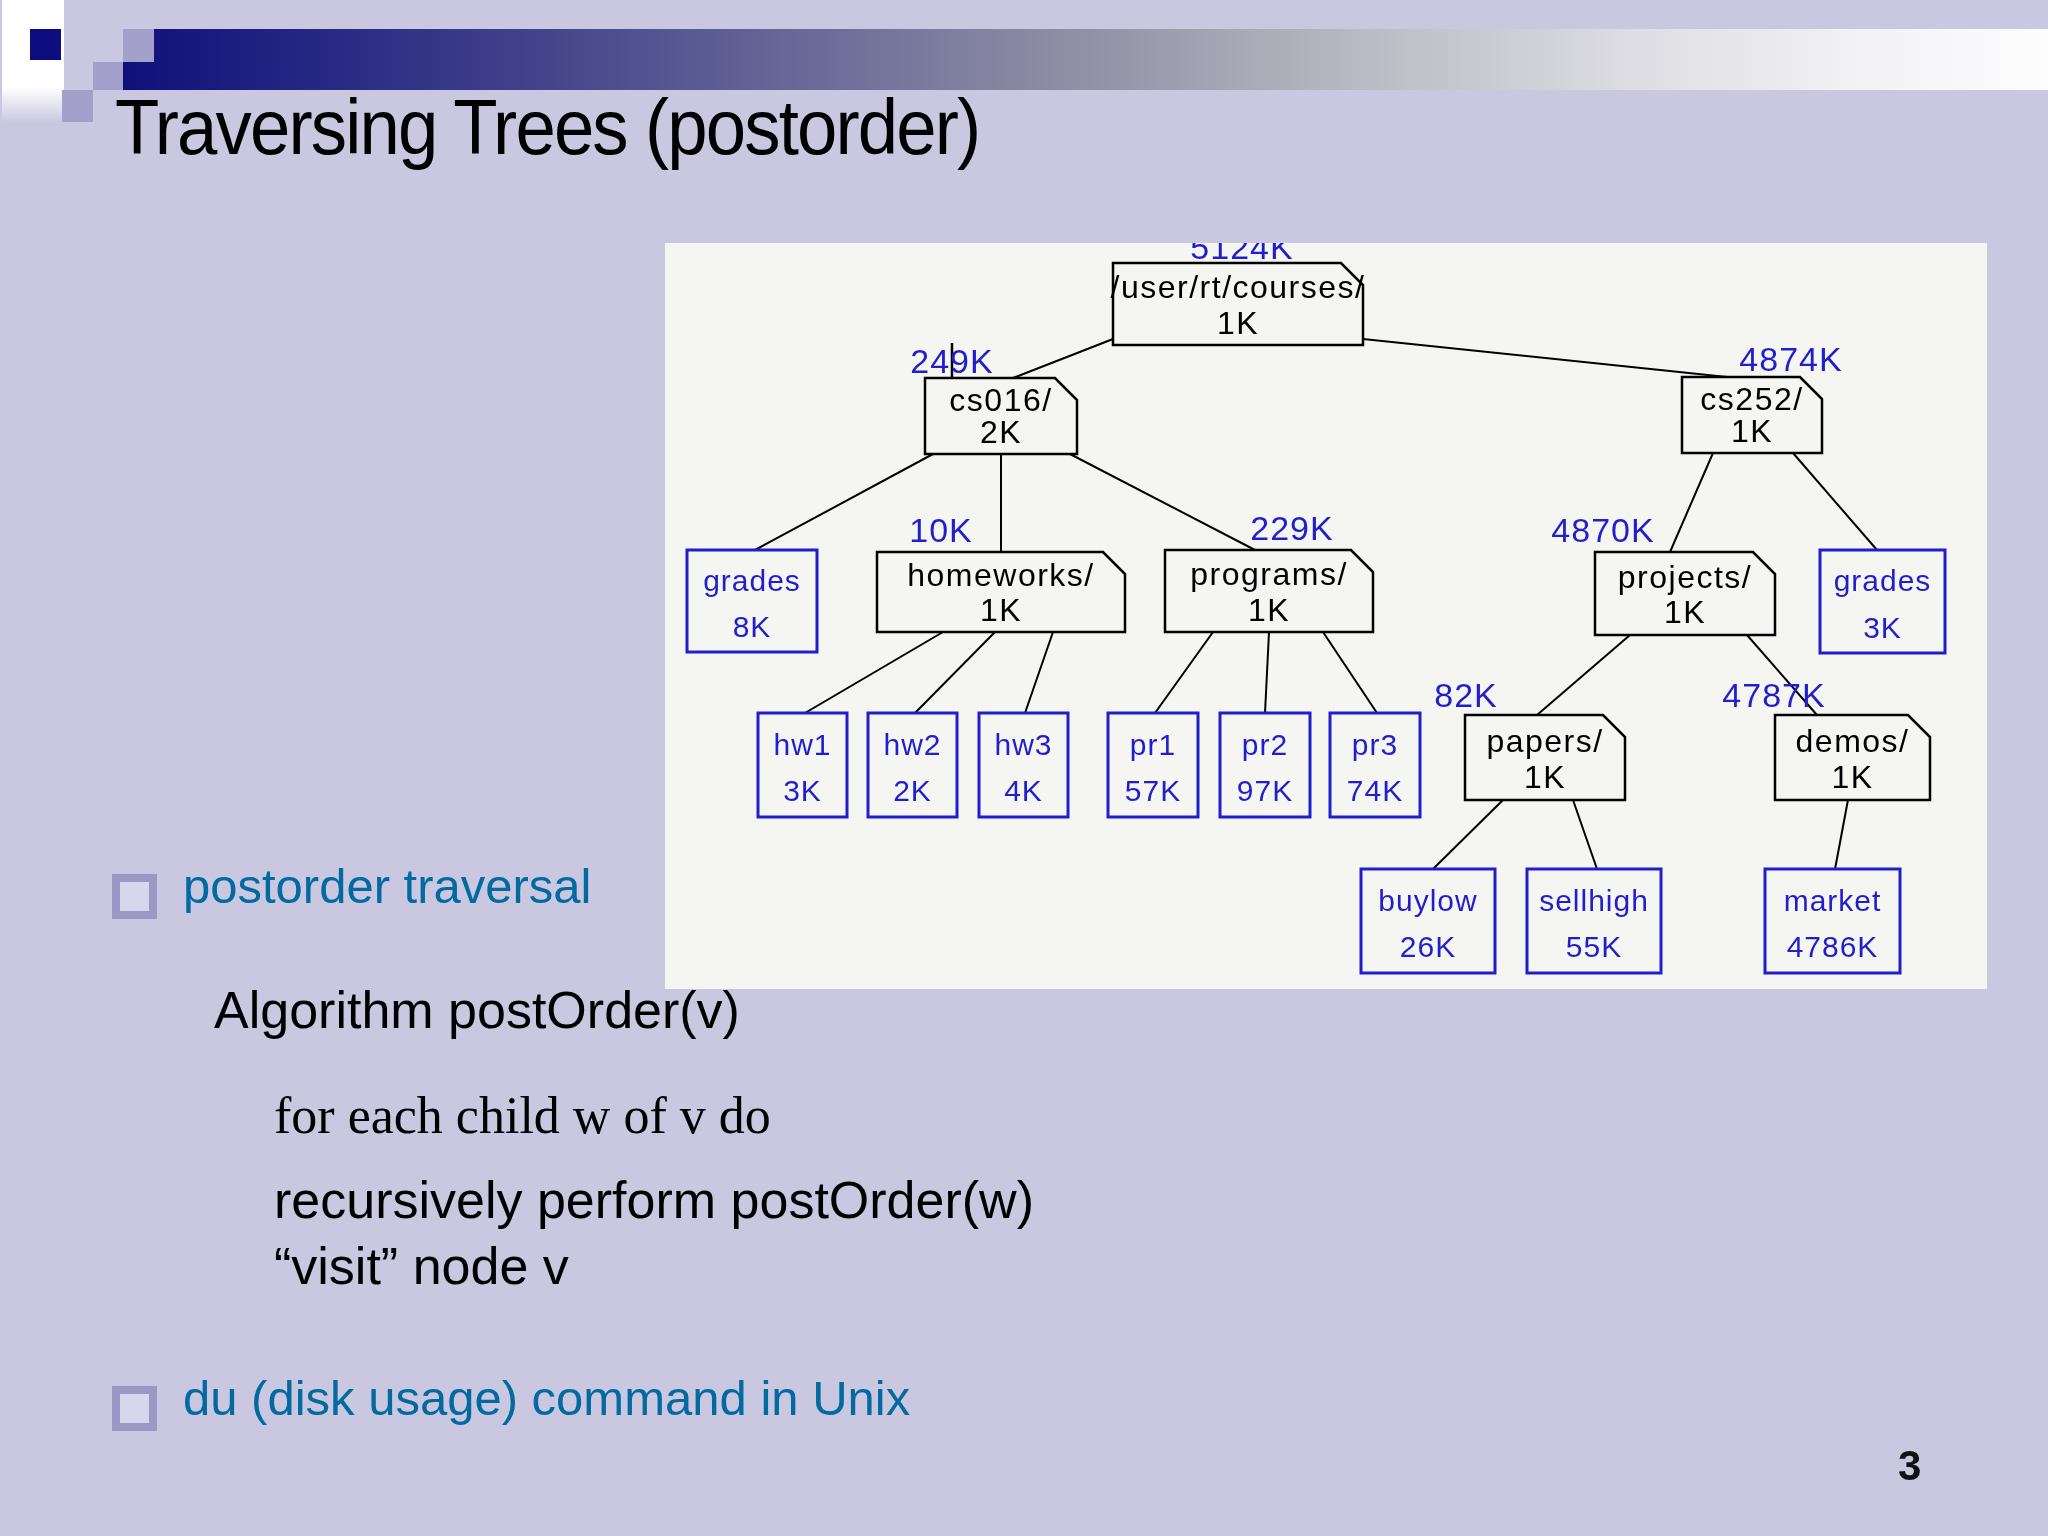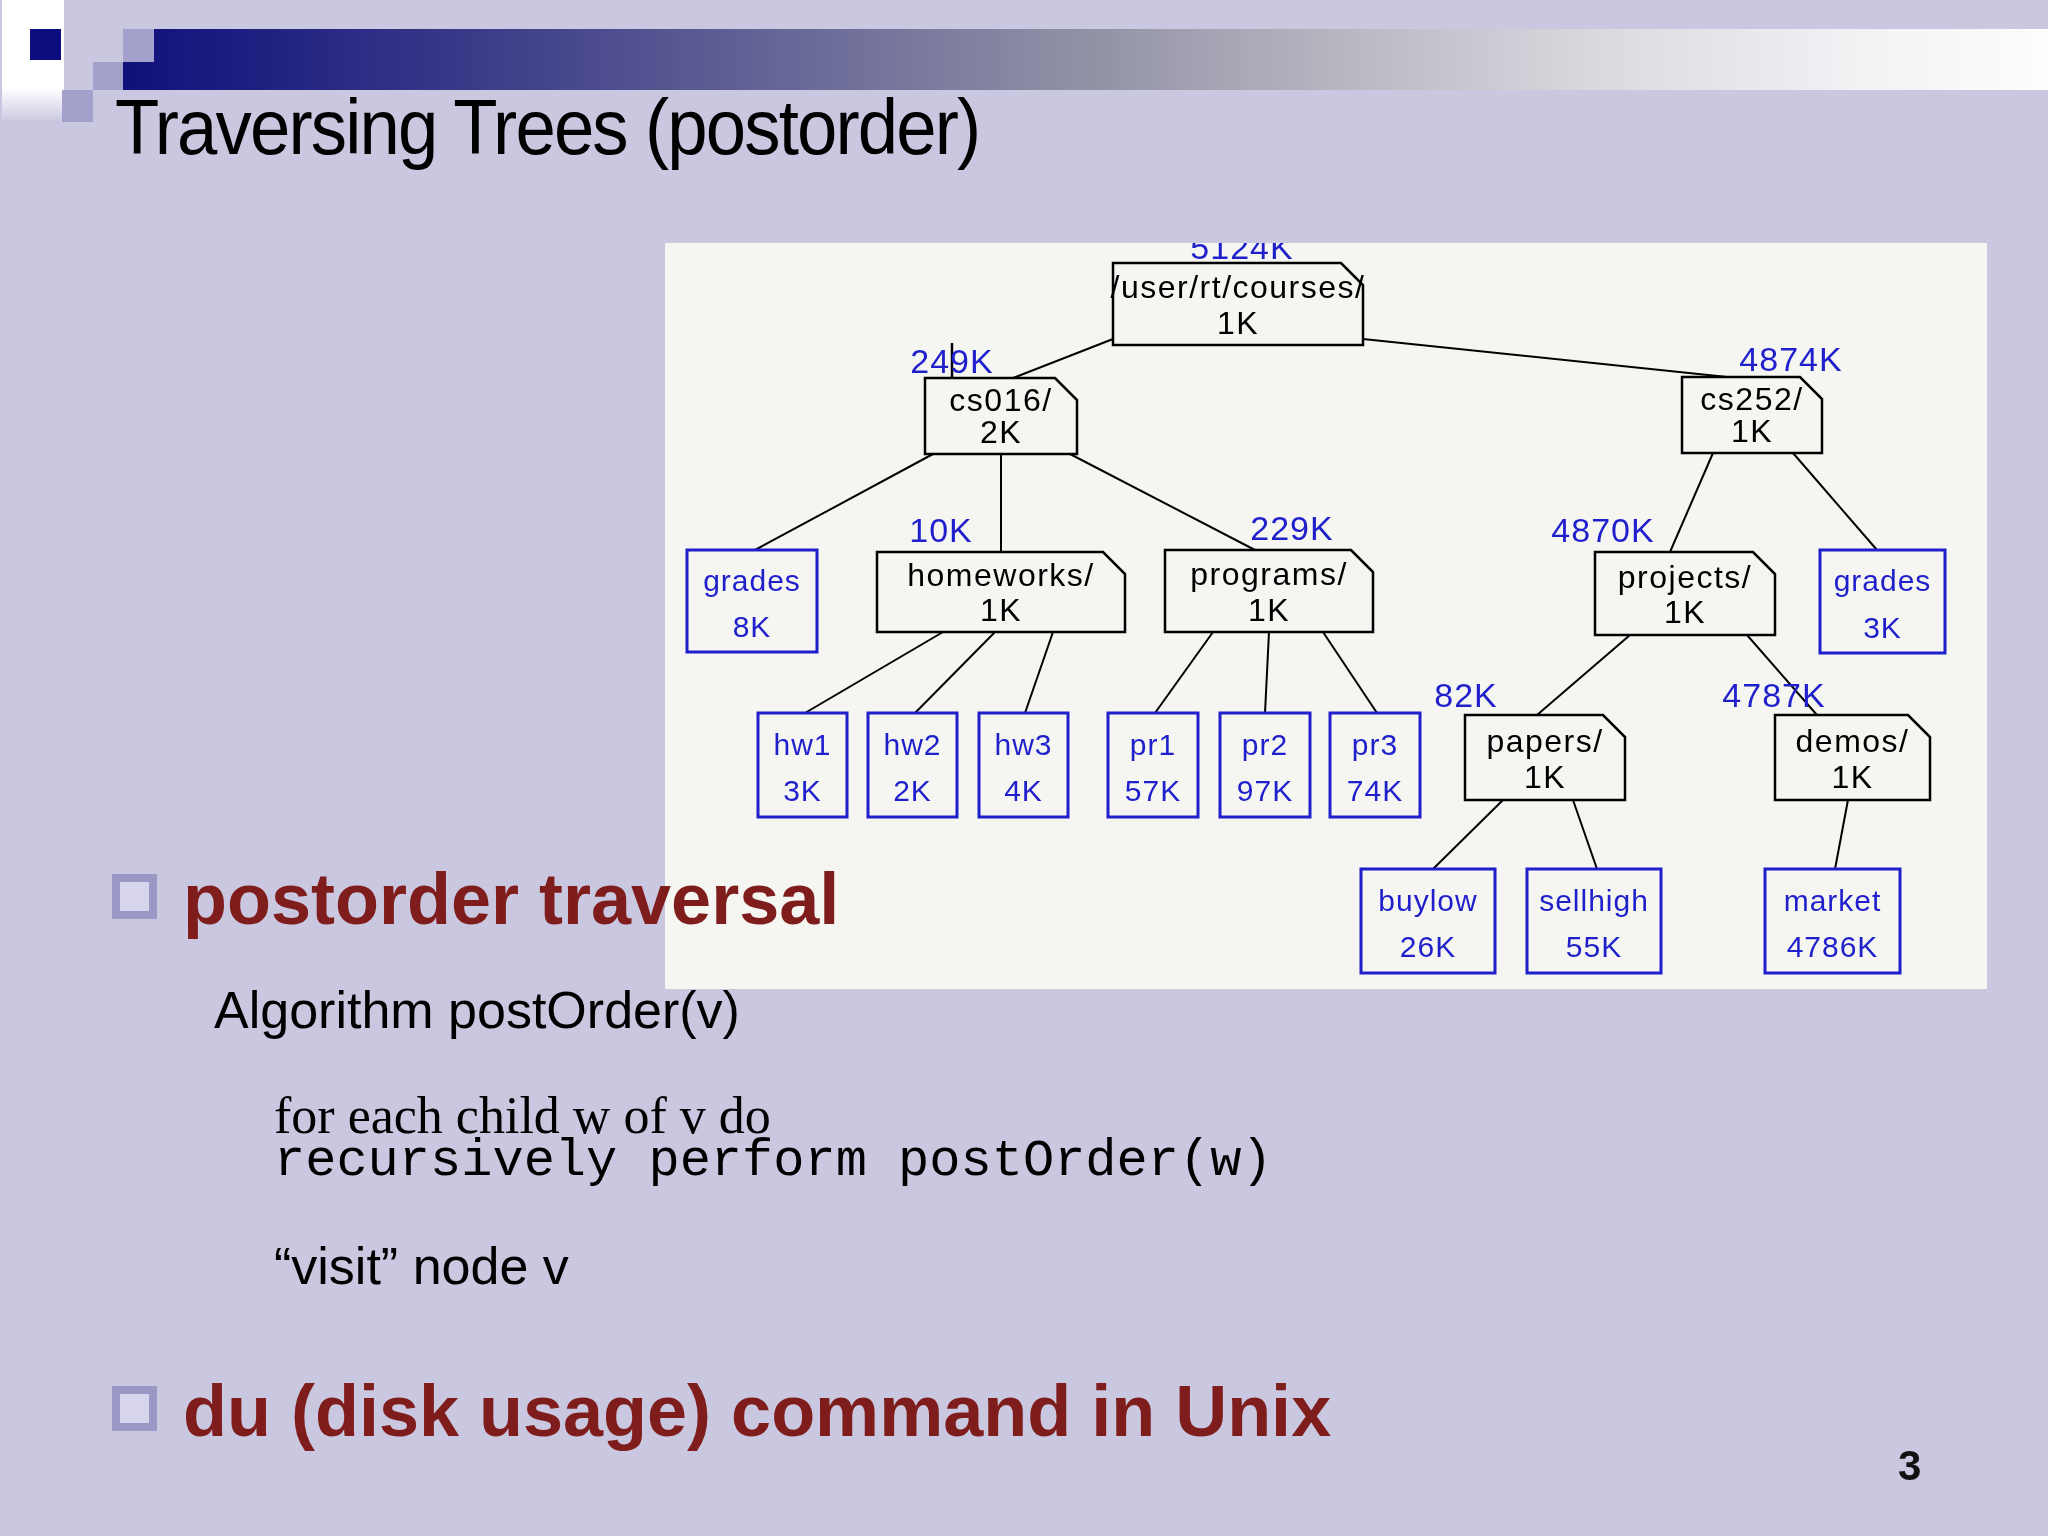--- a/index.html
+++ b/index.html
@@ -51,27 +51,27 @@
   .labeltext{font-family:"Liberation Sans",sans-serif;font-size:34px;fill:var(--blue,#1f1fcc);
          text-anchor:middle;letter-spacing:1px;}
   
   .bullet-square{
     position:absolute;width:29px;height:29px;
     border:8px solid var(--bullet-border,#9b98c6);
     background:var(--bullet-fill,#d8d6ec);
   }
   .bsq1{left:112px;top:874px;}
   .bsq2{left:112px;top:1386px;}
-  .btext{position:absolute;font-size:72px;color:#7f1d1d;white-space:nowrap;letter-spacing:0;font-weight:bold;}
+  .btext{position:absolute;font-size:49px;color:#0369a1;white-space:nowrap;letter-spacing:0;}
   .btext1{left:183px;top:858px;}
   .btext2{left:183px;top:1370px;}
   .algo{position:absolute;font-size:52px;color:#000;white-space:nowrap;}
   .algo-title{left:214px;top:980px;text-align:center;}
   .step1{left:274px;top:1086px;font-family:Liberation Serif, serif;}
-  .step2{left:274px;top:1132px;font-family:Liberation Mono, monospace;}
+  .step2{left:274px;top:1170px;}
   .step3{left:274px;top:1236px;}
   .page-num{position:absolute;left:1898px;top:1442px;font-size:42px;font-weight:bold;color:#111;}
 </style>
 </head>
 <body>
 
 <div class="slide" style="--bg: #cac8e0; --diagram-bg: #f5f5f2; --blue: #1f1fcc; --navy: #0d0d80; --accent: #a3a0cb; --bullet-border: #9b98c6; --bullet-fill: #d8d6ec;">
 
   <div class="strip-white"></div>
   <div class="banner-bar"></div>

